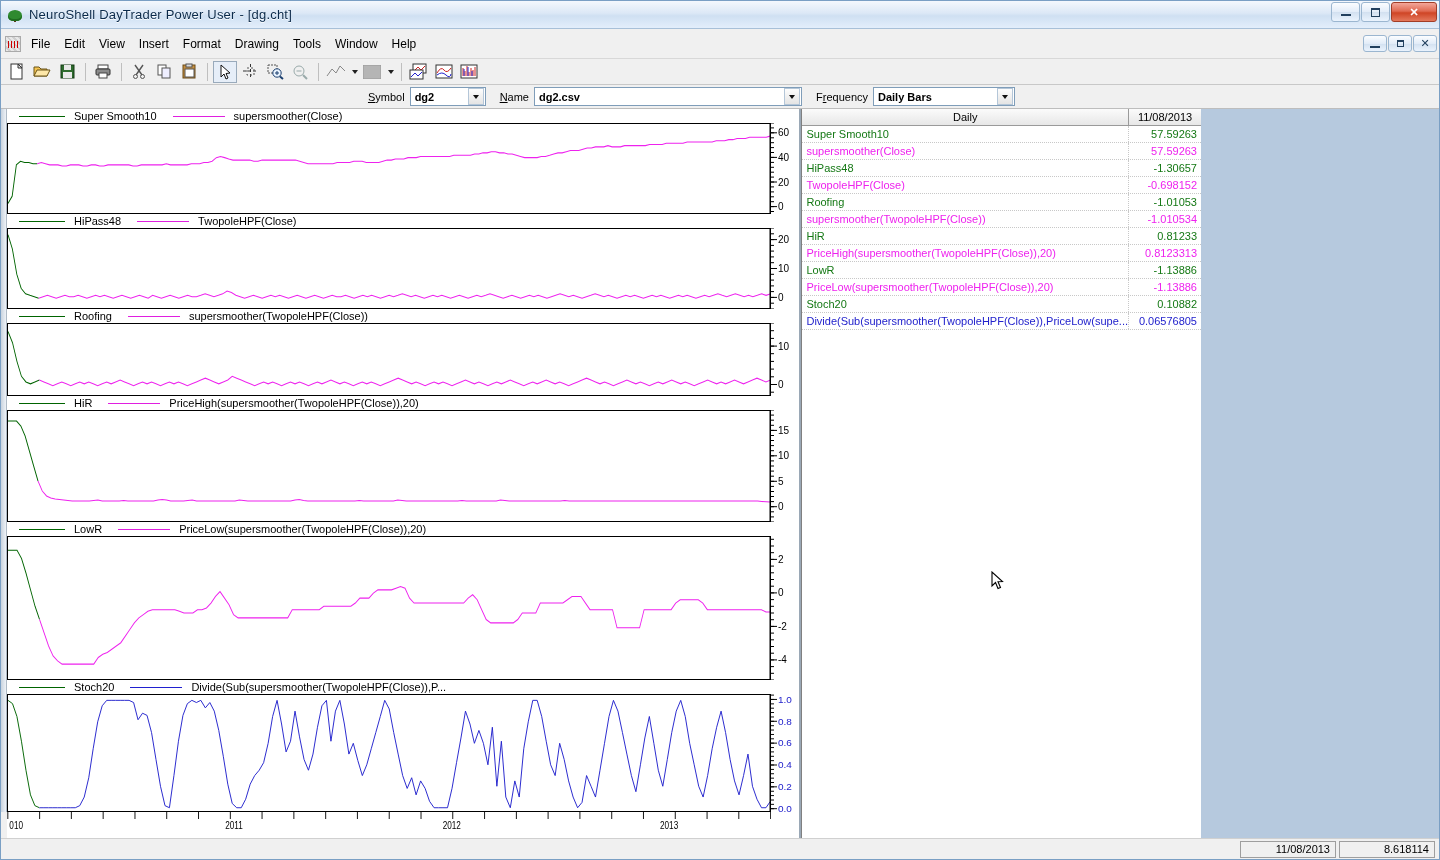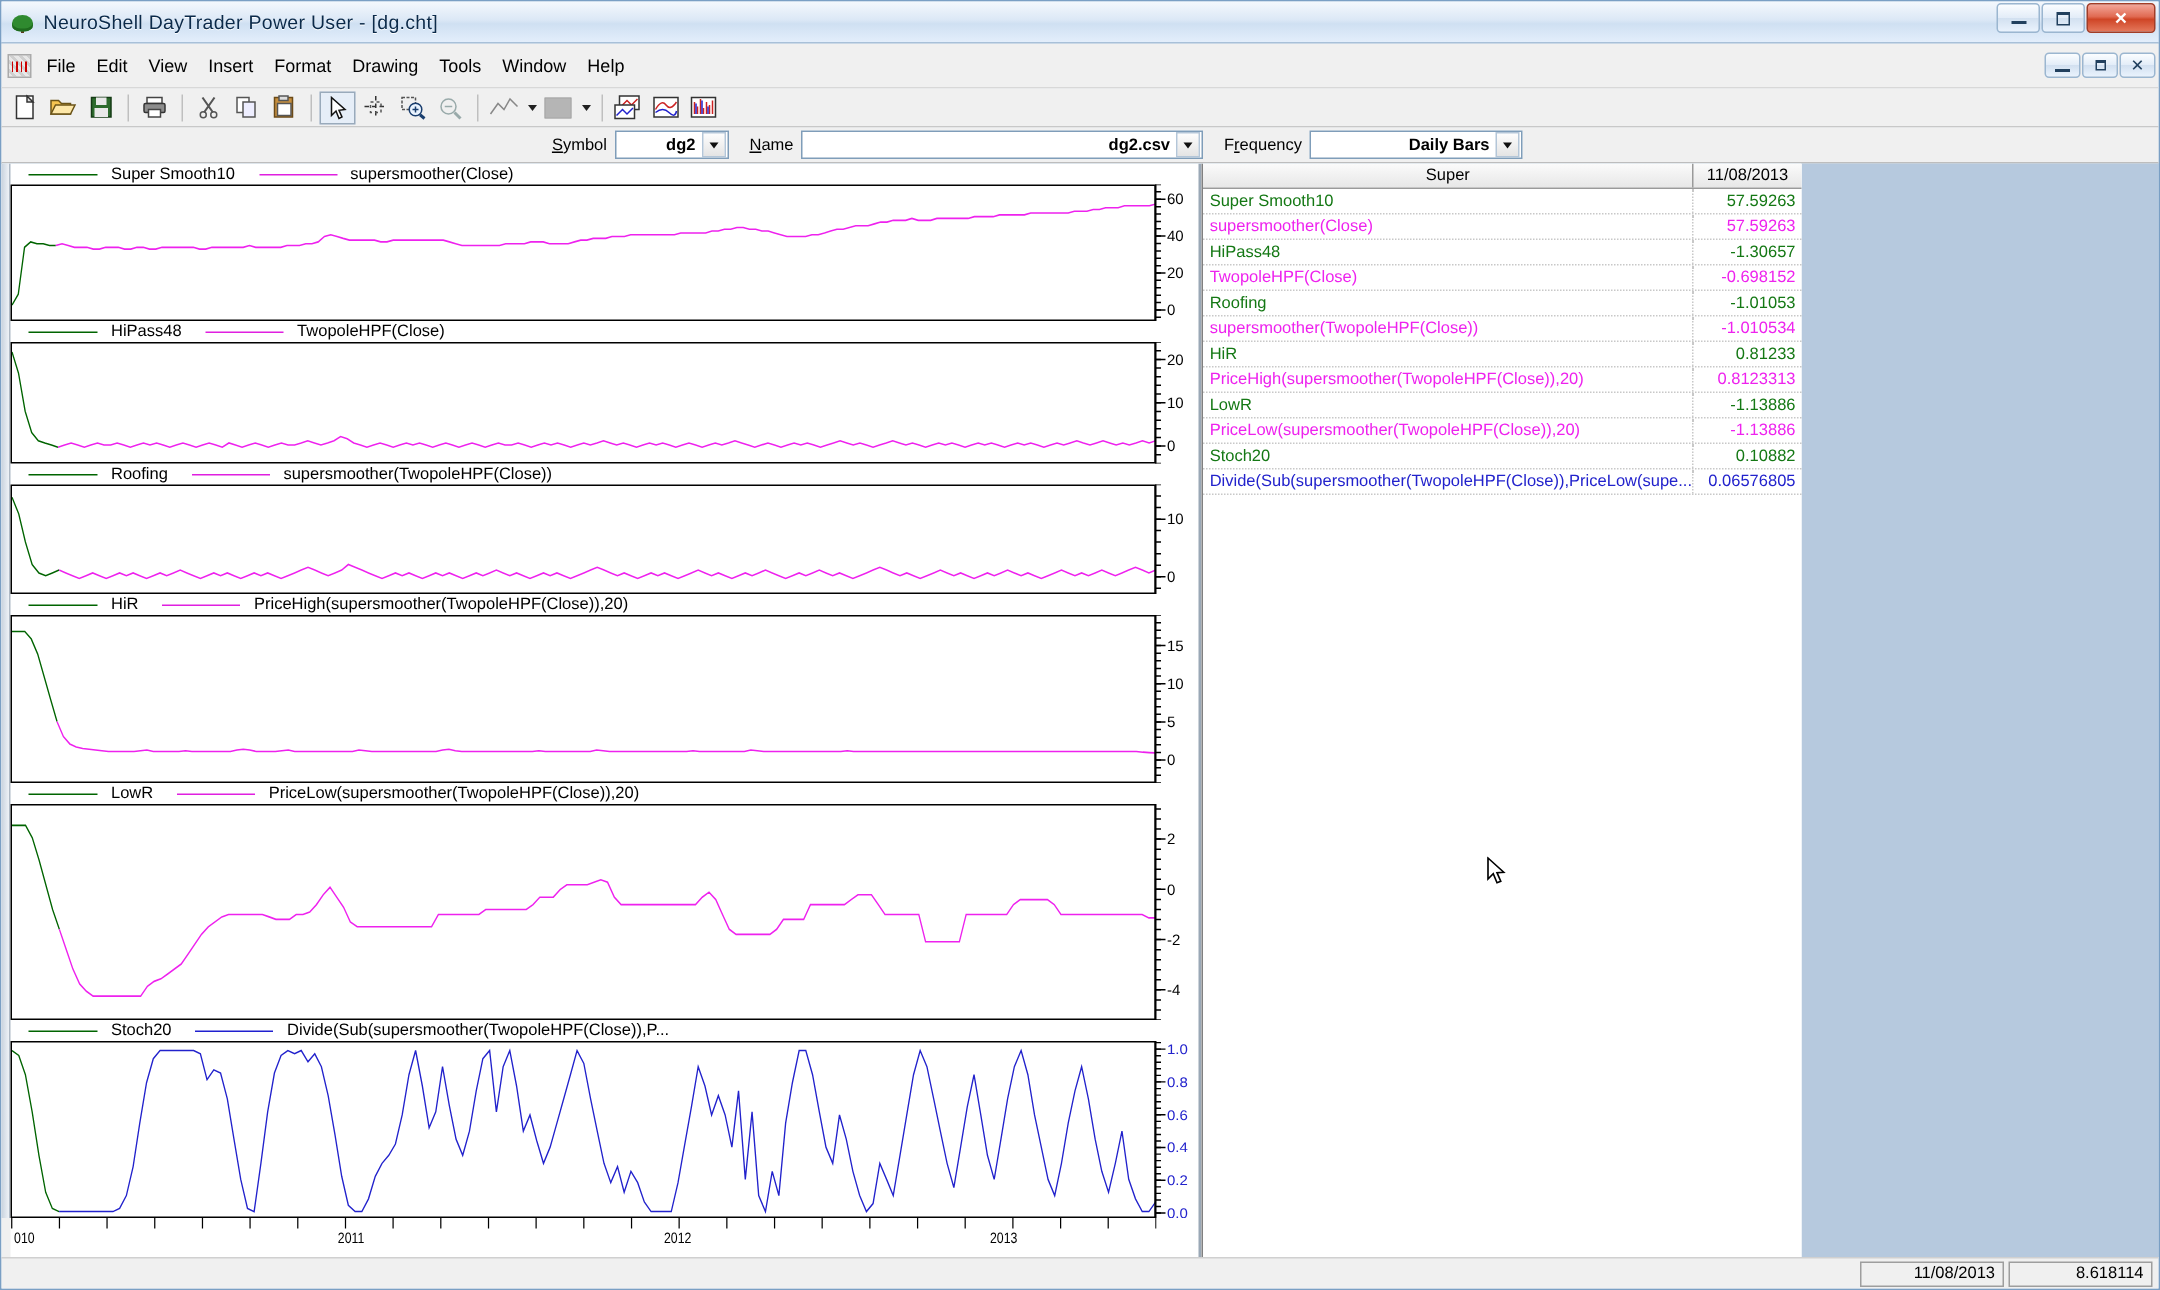--- a/index.html
+++ b/index.html
@@ -99,21 +99,20 @@
   .tarrow i {
     display:block; width:0;height:0;border-left:3.5px solid transparent;border-right:3.5px solid transparent;border-top:4px solid #202020;
   }
   
   .symbolbar {
     height: 24px; background: #f0f0f0;
     display: flex; align-items: center; justify-content: flex-end;
     padding-right: 424px;
     border-bottom: 1px solid #bdbdbd;
     flex: none;
-    text-align: right;
   }
   .fld-label { font-size: 11px; color: #000; margin-right: 5px; }
   .fld-label u { text-decoration: underline; }
   .combo {
     height: 19px; border: 1px solid #7f9db9; background: #fff;
     display: flex; align-items: center; margin-right: 14px;
   }
   .combo .val { padding: 0 4px; font-size: 11px; color: #000; flex: 1; overflow: hidden; white-space: nowrap; font-weight: bold; }
   .combo .drop {
     width: 16px; height: 17px; margin: 0 1px 0 0;
@@ -705,21 +704,21 @@
               <text x="2.9" y="17" font-size="10" font-family="&quot;Liberation Sans&quot;, sans-serif" fill="#000">010</text>
               <text x="265.5" y="17" font-size="10" font-family="&quot;Liberation Sans&quot;, sans-serif" fill="#000">2011</text>
               <text x="530.0" y="17" font-size="10" font-family="&quot;Liberation Sans&quot;, sans-serif" fill="#000">2012</text>
               <text x="794.4" y="17" font-size="10" font-family="&quot;Liberation Sans&quot;, sans-serif" fill="#000">2013</text>
             </svg>
           </div>
       </div>
 
       <div class="grid">
         <div class="grid-head">
-          <div class="c1">Super</div>
+          <div class="c1">Daily</div>
           <div class="c2">11/08/2013</div>
         </div>
         <div id="grid-rows">
             <div class="grow">
               <div class="c1 c-green">Super Smooth10</div>
               <div class="c2 c-green">57.59263</div>
             </div>
             <div class="grow">
               <div class="c1 c-magenta">supersmoother(Close)</div>
               <div class="c2 c-magenta">57.59263</div>

